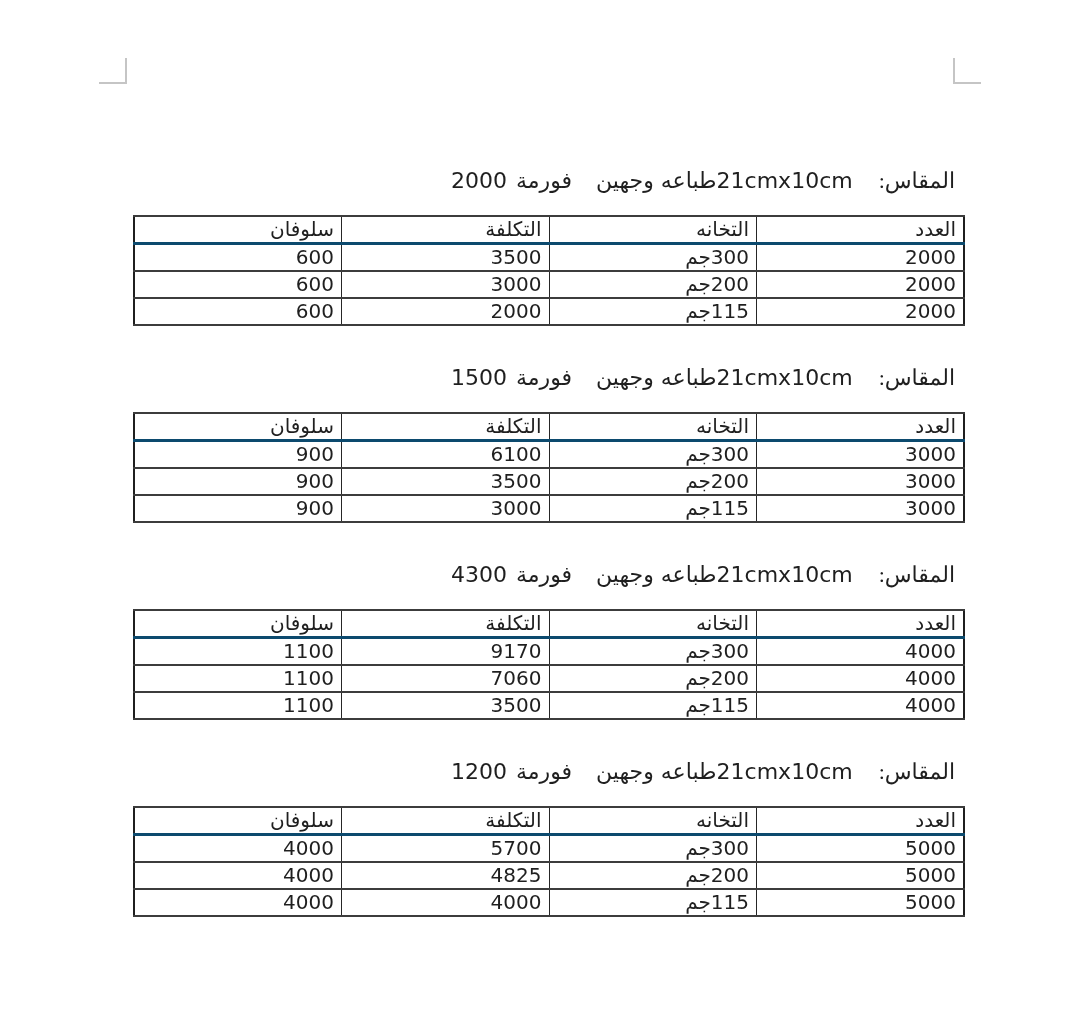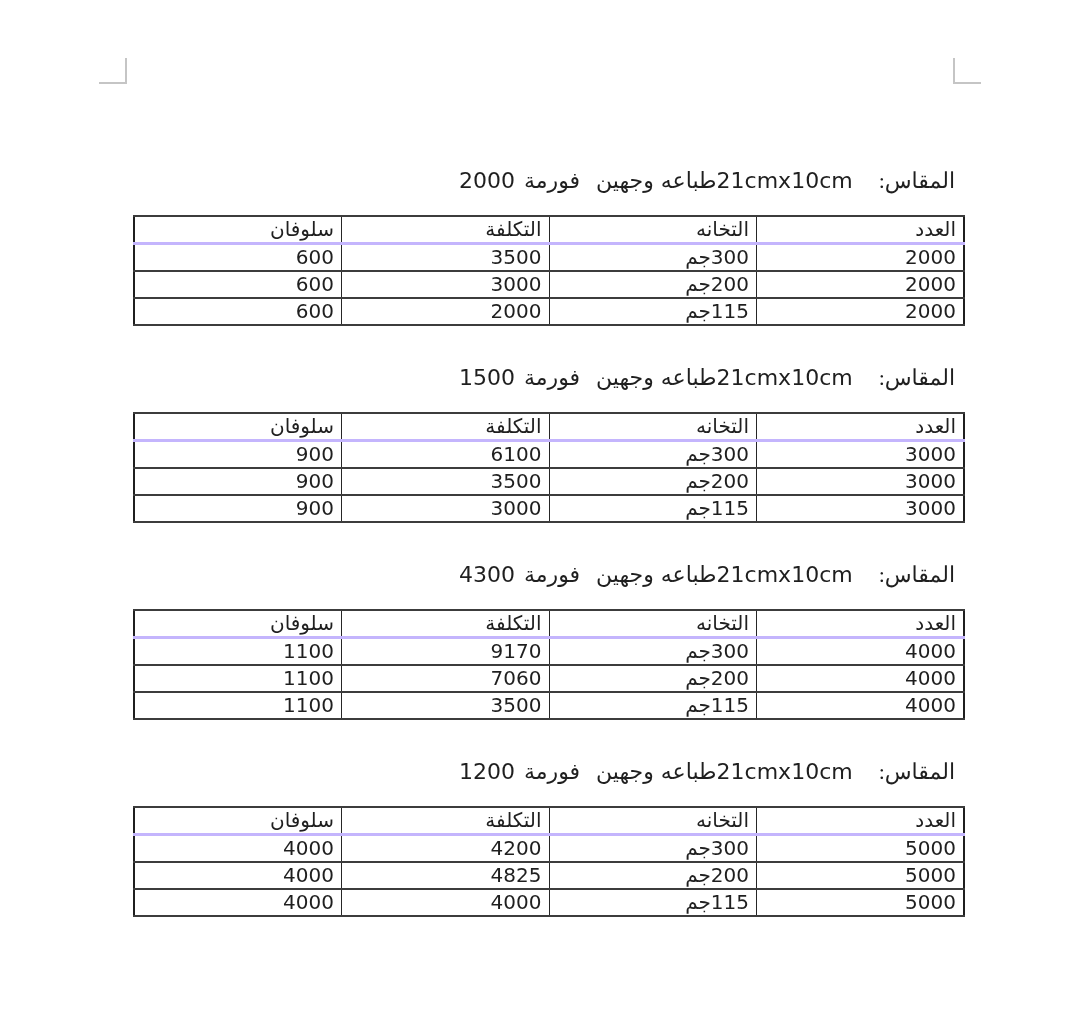--- a/index.html
+++ b/index.html
@@ -47,21 +47,21 @@
     display: flex;
     align-items: baseline;
     justify-content: flex-start;
     height: 32px;
     line-height: 32px;
     font-size: 22px;
     margin: 0 10px 18px 0;
     white-space: nowrap;
   }
   .h-label { margin-left: 26px; font-family: Liberation Serif, serif; }
-  .h-mid   { margin-left: 16px; direction: rtl; unicode-bidi: embed; }
+  .h-mid   { margin-left: 24px; direction: rtl; unicode-bidi: embed; }
   .h-mid .ltr { direction: ltr; unicode-bidi: embed; }
   .h-form  { display: inline-flex; direction: rtl; gap: 9px; }
   table.price-table {
     width: 100%;
     border-collapse: collapse;
     table-layout: fixed;
     direction: rtl;
     font-size: 20px;
     border: 2px solid #1f1f1f;
   }
@@ -73,21 +73,21 @@
     border-bottom: 2px solid #3c3c3c;
     height: 25px;
     line-height: 25px;
     padding: 0 7px;
     text-align: right;
     font-weight: normal;
     white-space: nowrap;
     overflow: hidden;
   }
   table.price-table thead th {
-    border-bottom: 3px solid #c4b5fd;
+    border-bottom: 3px solid #0c4a6e;
   }
 </style>
 </head>
 <body>
 
 <div class="page">
   <div class="crop-mark tl"></div>
   <div class="crop-mark tr"></div>
   <div class="content">
   <section class="price-section">
@@ -228,21 +228,21 @@
           <th>العدد</th>
           <th>التخانه</th>
           <th>التكلفة</th>
           <th>سلوفان</th>
         </tr>
       </thead>
       <tbody>
             <tr>
               <td>5000</td>
               <td>300جم</td>
-              <td>4200</td>
+              <td>5700</td>
               <td>4000</td>
             </tr>
             <tr>
               <td>5000</td>
               <td>200جم</td>
               <td>4825</td>
               <td>4000</td>
             </tr>
             <tr>
               <td>5000</td>

